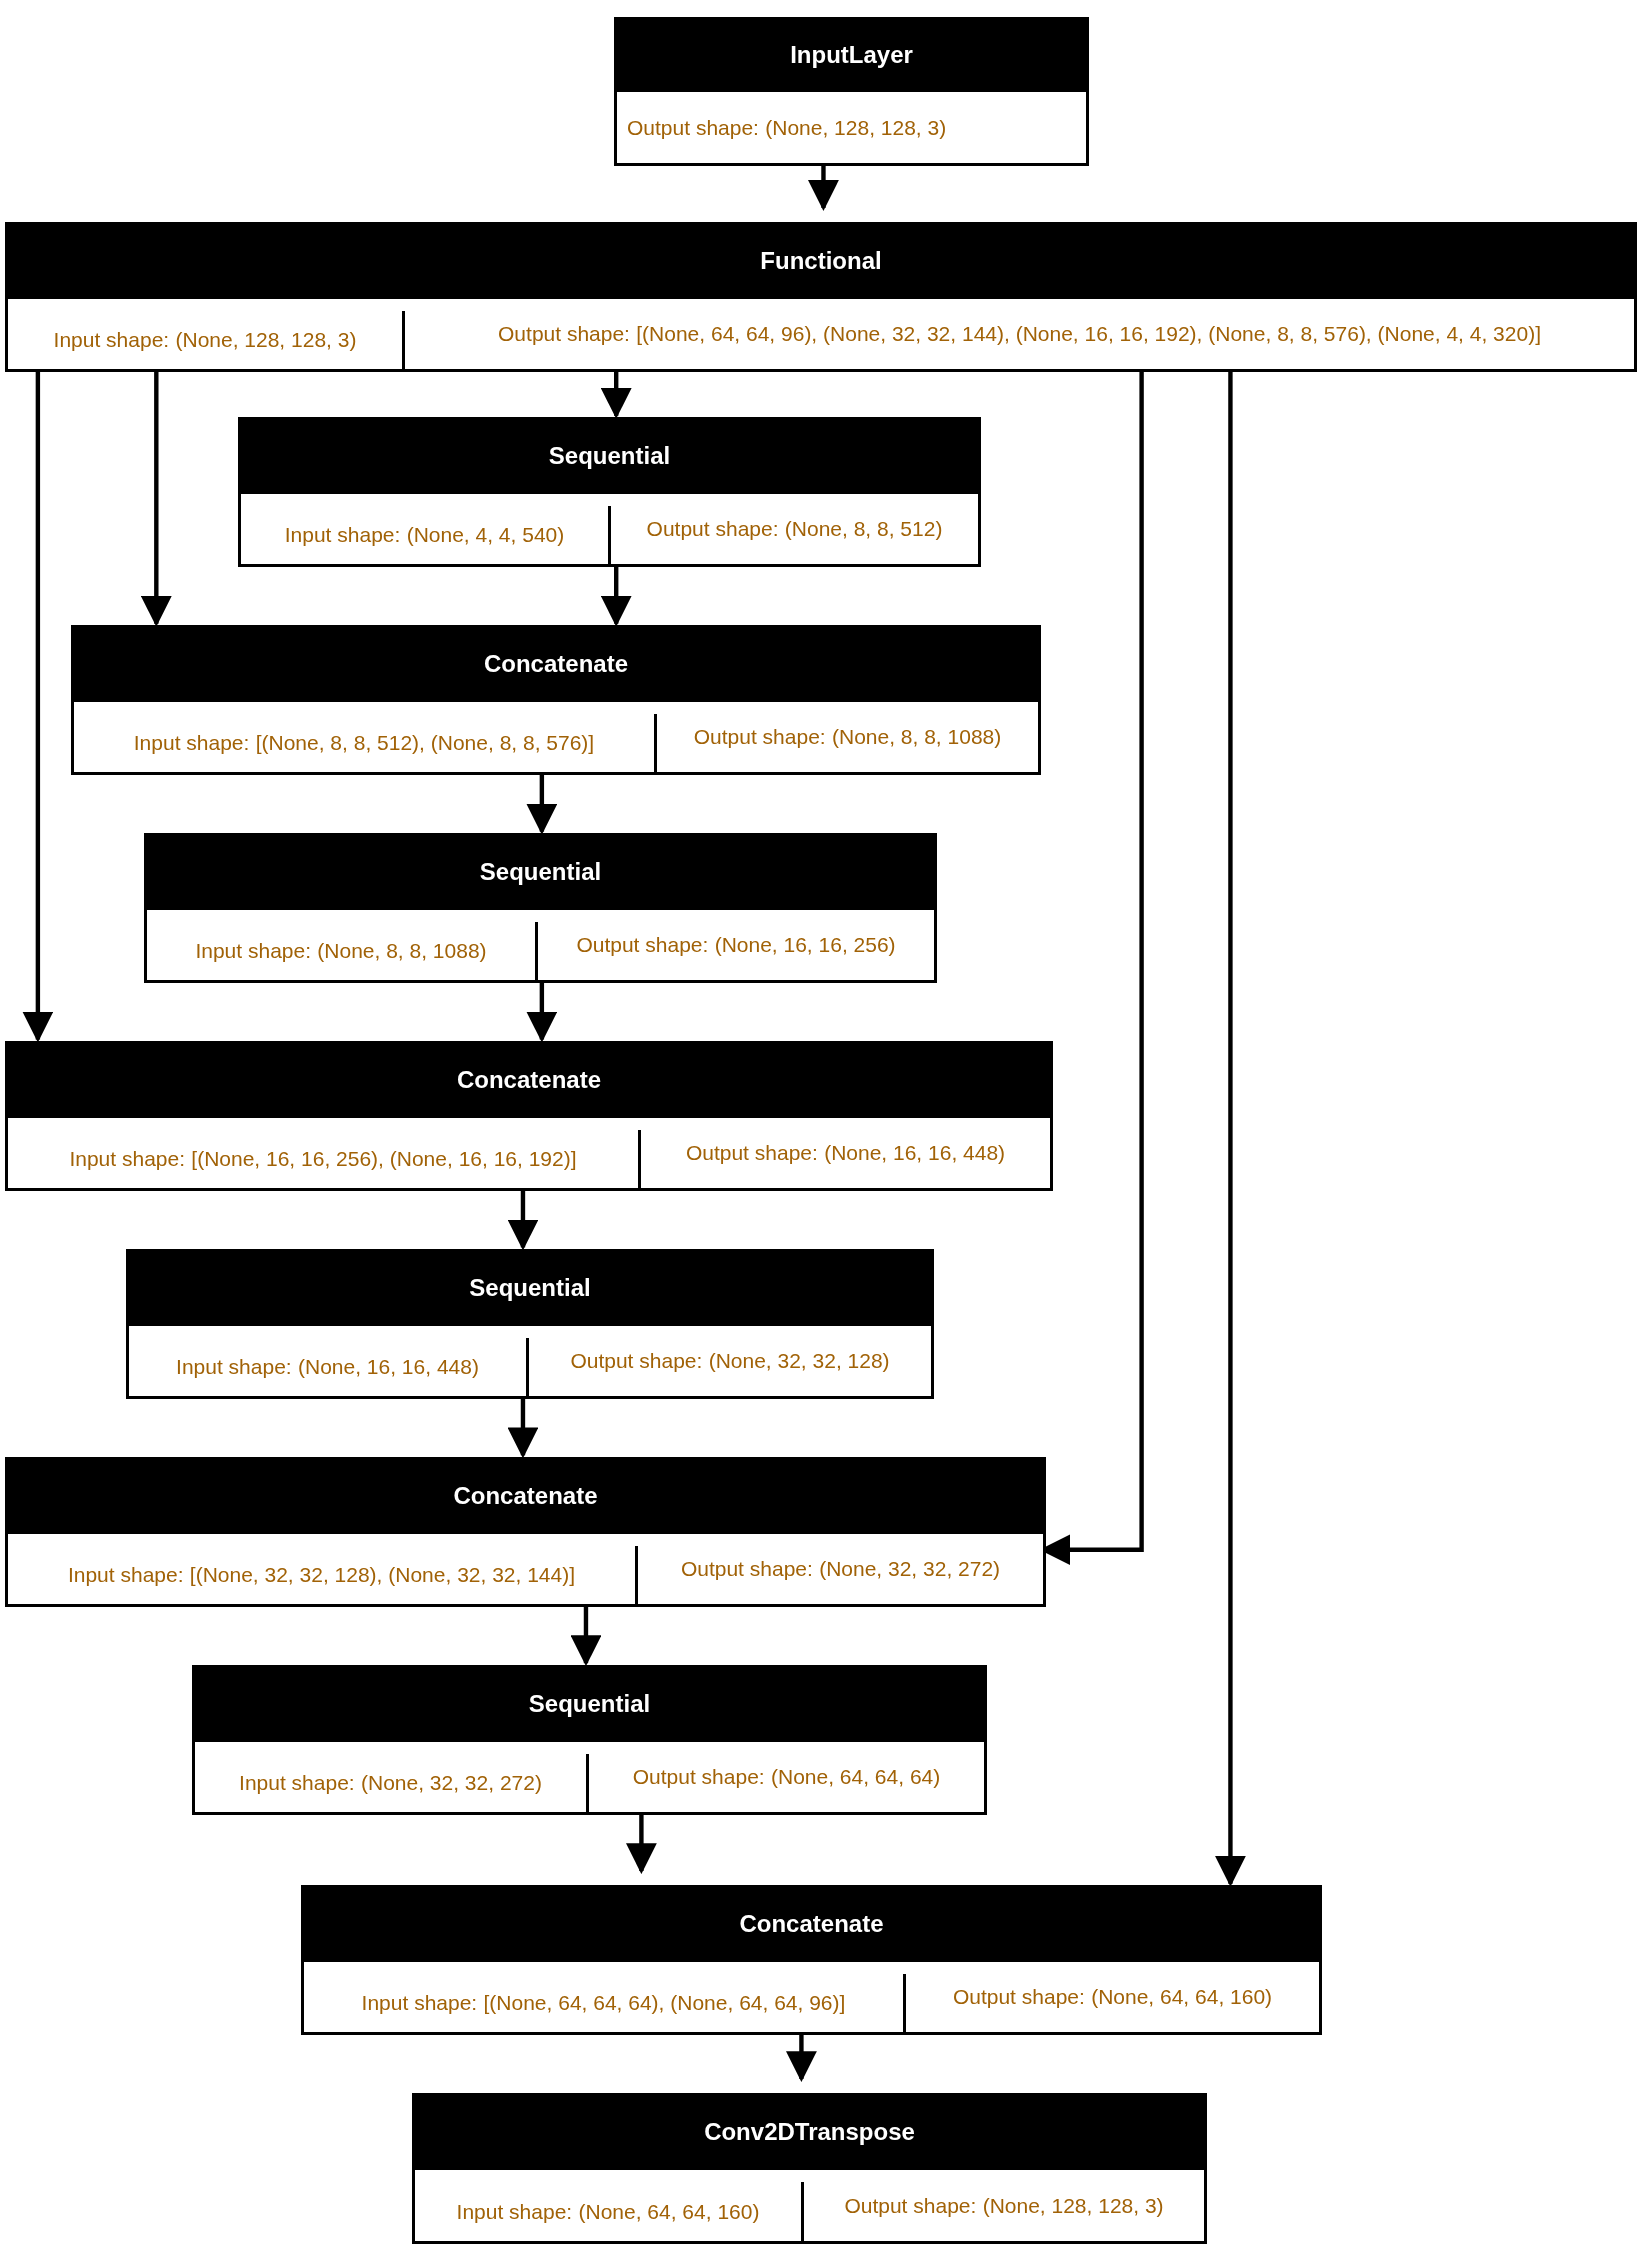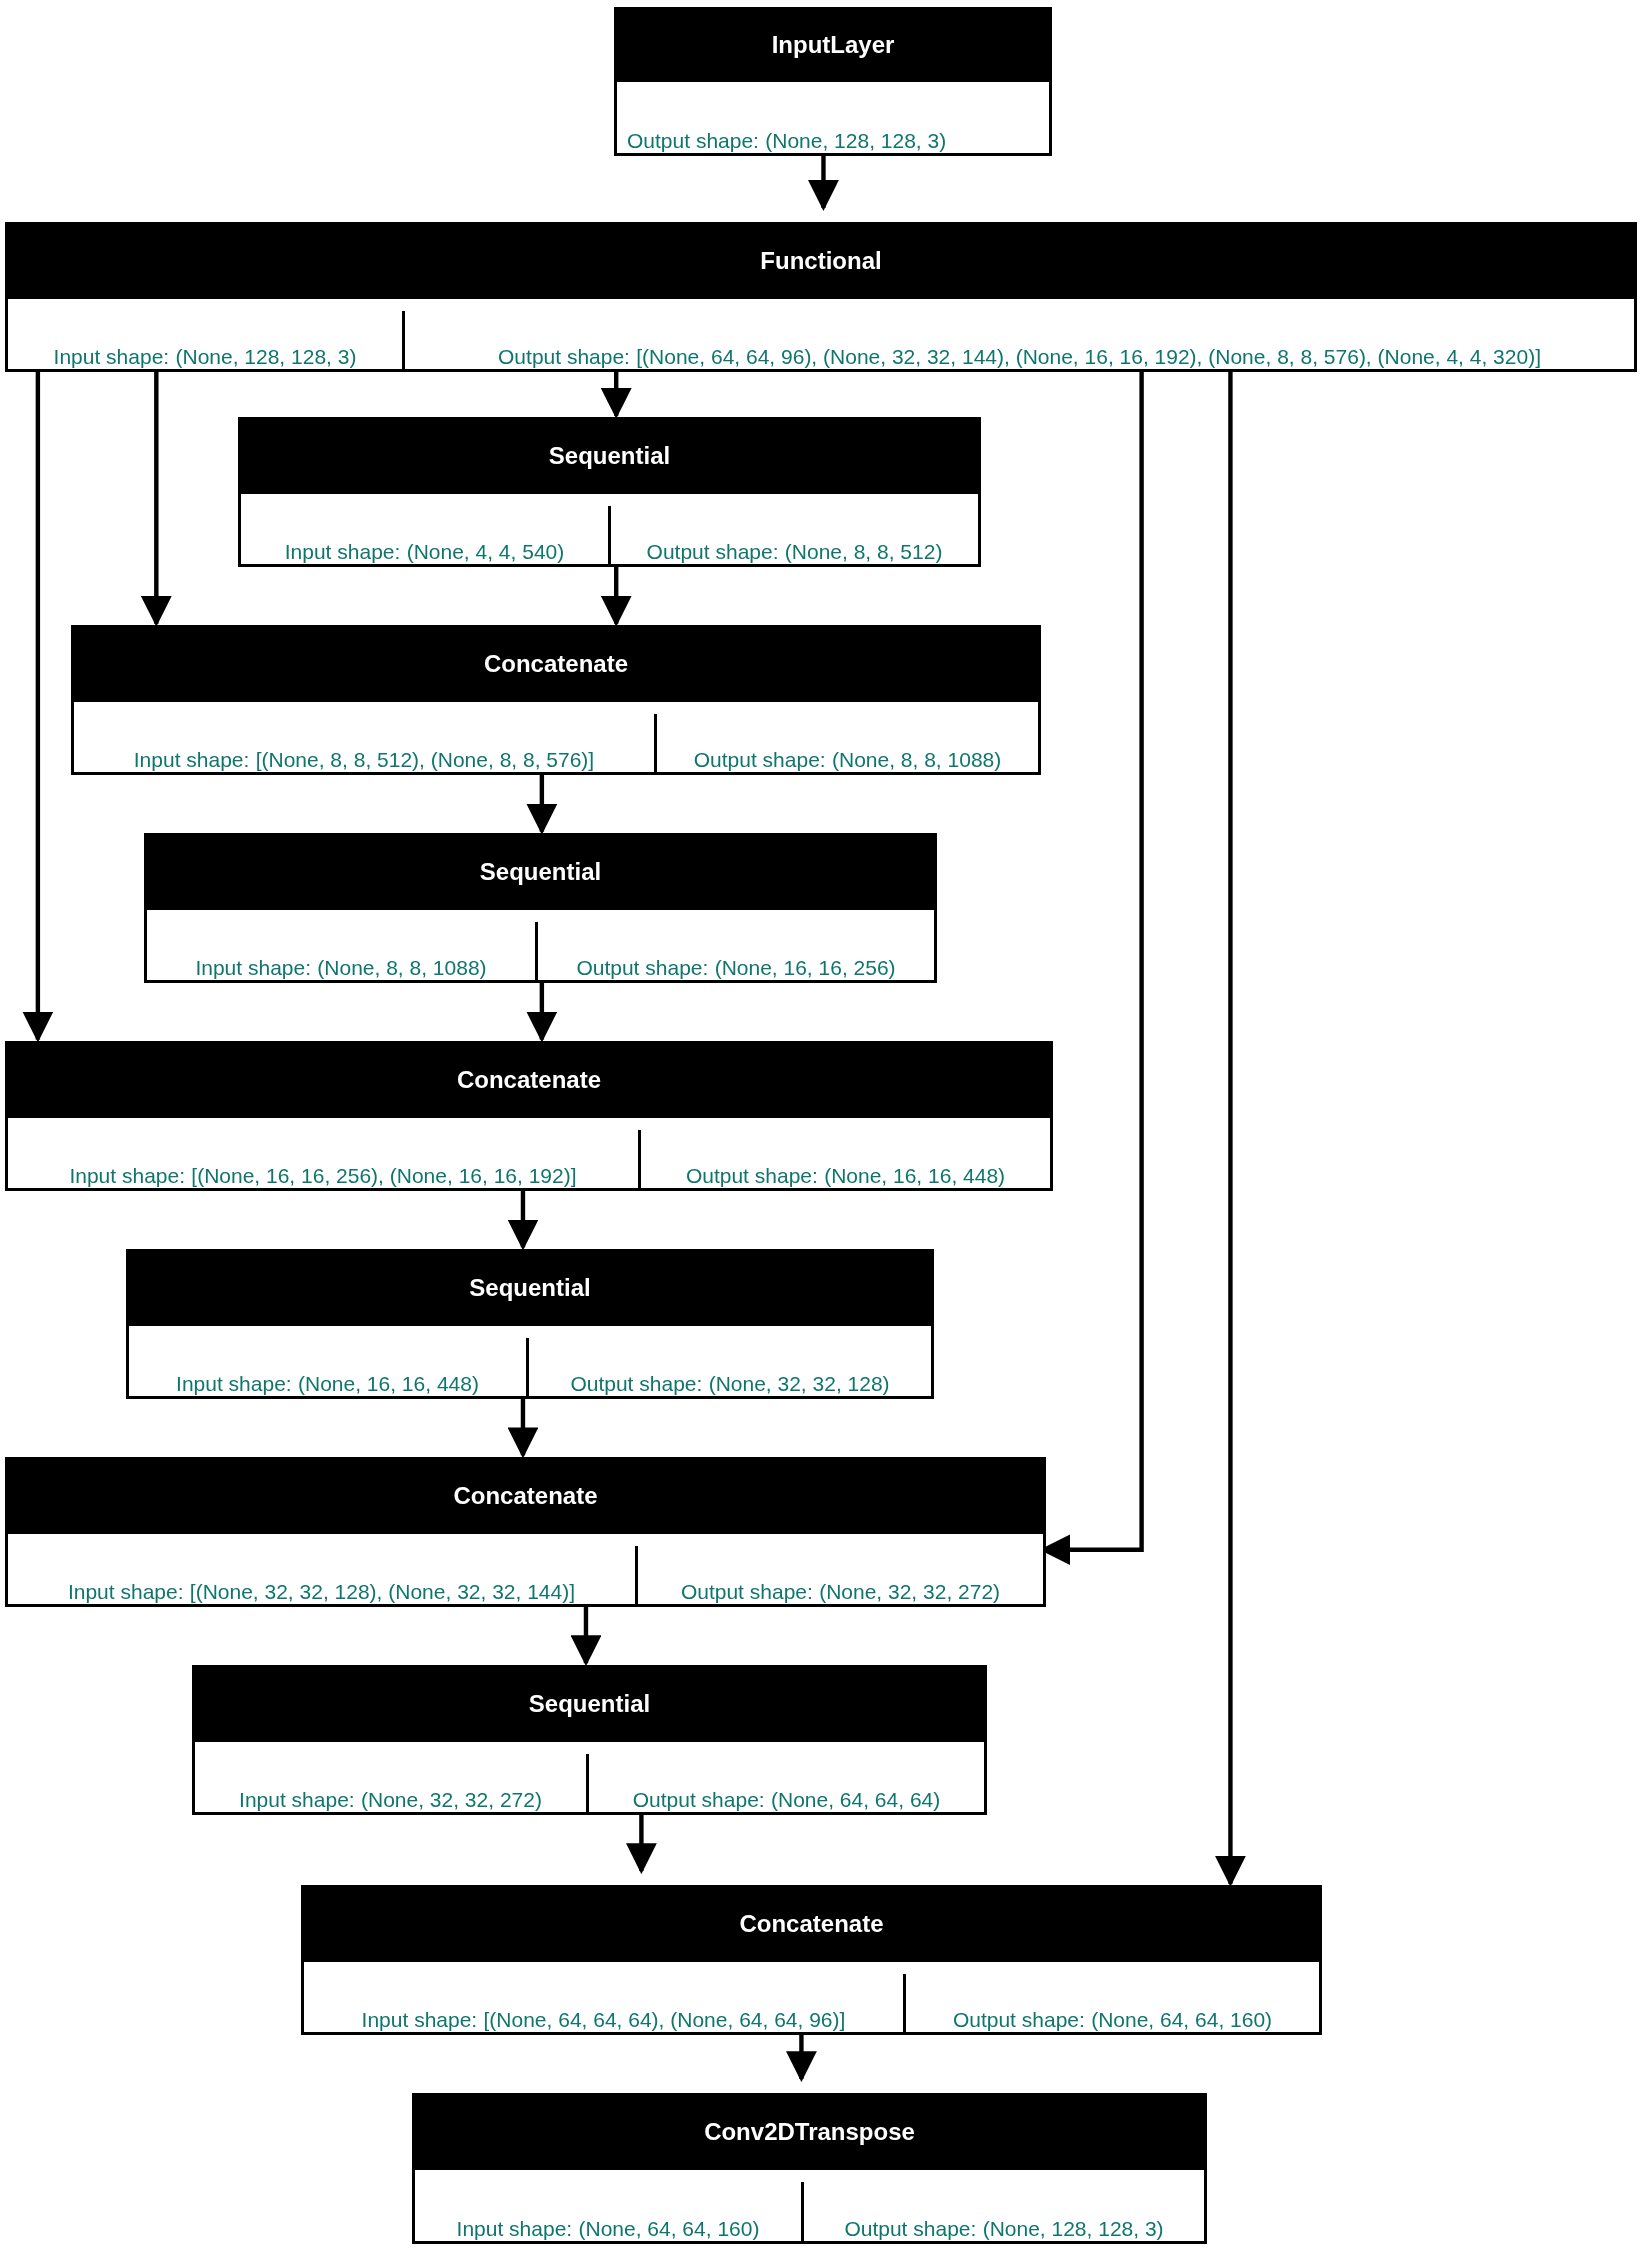--- a/index.html
+++ b/index.html
@@ -47,23 +47,23 @@
   }
   .node-shapes {
     display: flex;
     flex-direction: row;
     flex: 1 1 auto;
     background: #ffffff;
     border-top: 3.2px solid #000000;
   }
   .shape-cell {
     display: flex;
-    align-items: flex-end;
+    align-items: center;
     justify-content: center;
-    color: #0f766e;
+    color: #a16207;
     font-size: 21px;
     padding: 0 10px;
     white-space: nowrap;
     box-sizing: border-box;
     overflow: hidden;
   }
   .shape-cell.left {
     border-right: 3.2px solid #000000;
     margin-top: 12px;
   }
@@ -111,21 +111,21 @@
       <path d="M 830 2220 L 830 2310"></path>
 
       <path d="M 930 2550 L 930 2640"></path>
 
       <path d="M 1018 2880 L 1018 2970"></path>
 
       <path d="M 1272 3210 L 1272 3300"></path>
     </g>
   </svg>
 
-  <div class="node" style="left:614px; top:7px; width:438px; height:149px;">
+  <div class="node" style="left:614px; top:17px; width:475px; height:149px;">
     <div class="node-title" style="height:69px;">InputLayer</div>
     <div class="node-shapes">
       <div class="shape-cell">
         <span class="lbl">Output shape:</span>
         <span class="val">(None, 128, 128, 3)</span>
       </div>
     </div>
   </div>
 
   <div class="node" style="left:5px; top:222px; width:1632px; height:150px;">

